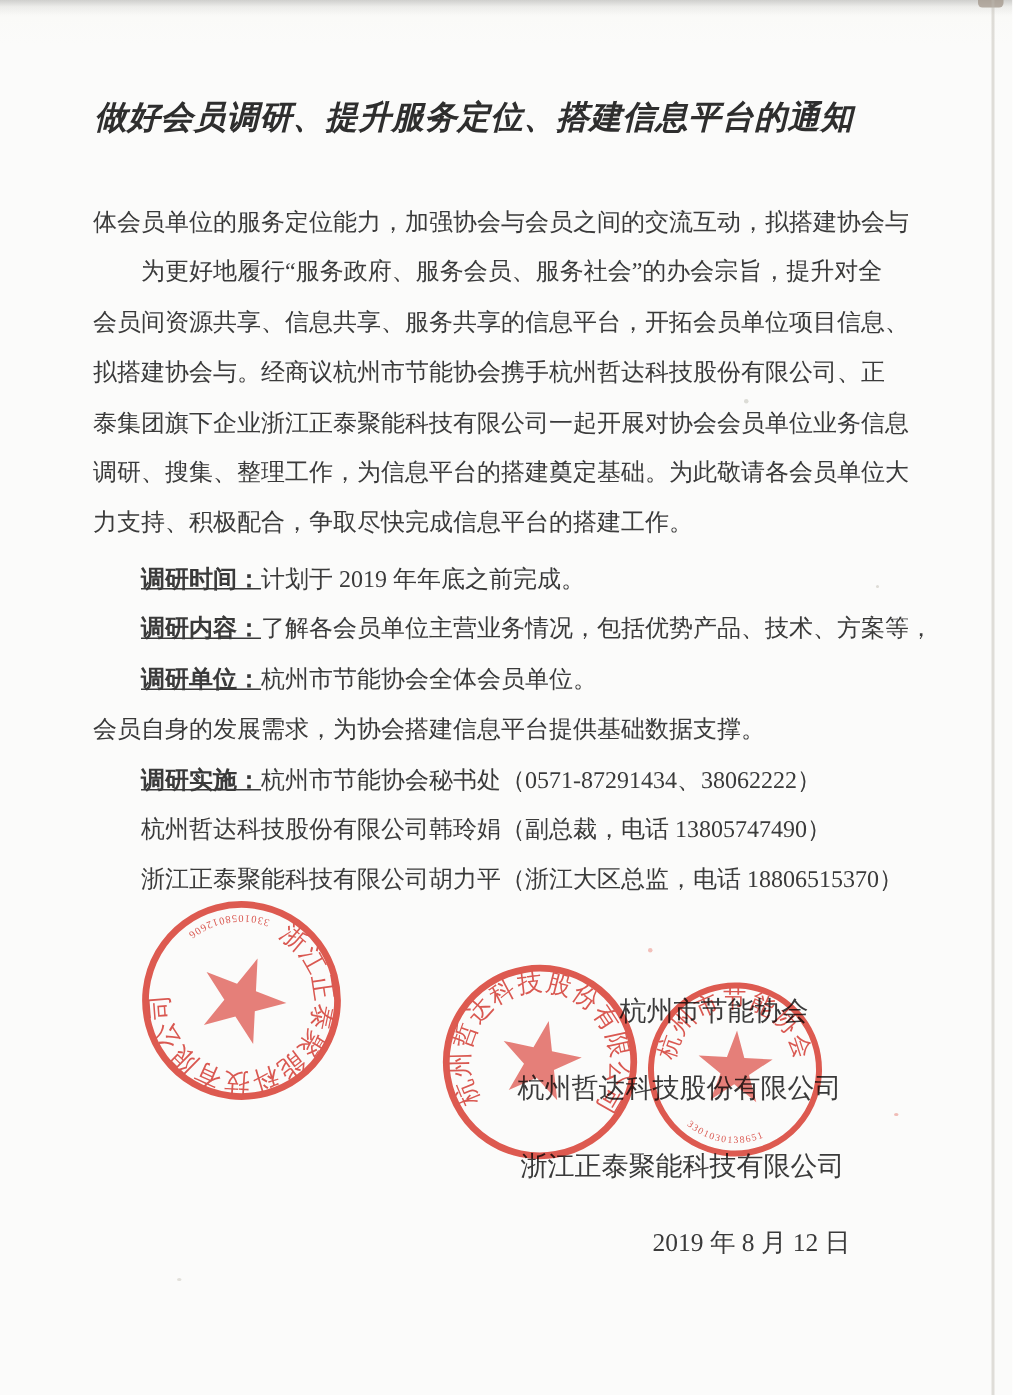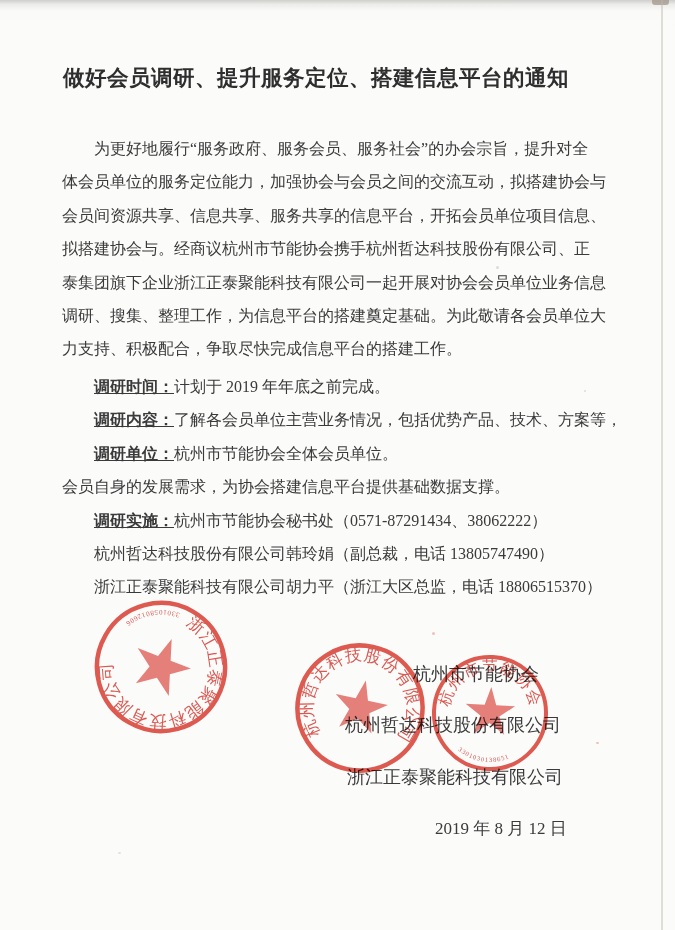--- a/index.html
+++ b/index.html
@@ -12,20 +12,21 @@
   .scan-top{position:absolute;left:0;top:0;right:0;height:10px;
     background:linear-gradient(180deg,rgba(165,165,162,0.45),rgba(200,200,196,0.18) 45%,rgba(255,255,255,0));}
   .scan-corner{position:absolute;left:652px;top:0;width:17px;height:5px;background:#a2968a;opacity:.75;border-radius:0 0 3px 3px;}
   .scan-edge{position:absolute;left:661px;top:0;width:2px;height:930px;background:rgba(188,183,175,0.45);}
   .fleck{position:absolute;border-radius:50%;}
 
   .title{
     position:absolute; left:0; top:63px; width:632px;
     text-align:center; font-size:21.5px; font-weight:bold; letter-spacing:.5px; color:#2e2e2e;
     white-space:nowrap;
+    font-style:italic;
   }
   .body-block{position:absolute; left:62px; font-size:16px;}
   .para1{top:132px;}
   .items{top:370px;}
   .line{height:33.4px; line-height:33.4px; white-space:nowrap;}
   .ind{padding-left:32px;}
   .bold{font-weight:bold;text-decoration:underline;}
 
   .sig{position:absolute; white-space:nowrap; font-size:18px; color:#3a3a3a;}
   .sig1{left:413px; top:662px;}
@@ -48,22 +49,22 @@
   <div class="scan-edge"></div>
   <div class="fleck" style="left:496px;top:266px;width:3px;height:3px;background:#dcdcd6;"></div>
   <div class="fleck" style="left:584px;top:390px;width:2px;height:2px;background:#dedcd6;"></div>
   <div class="fleck" style="left:118px;top:852px;width:3px;height:2px;background:#e2e0da;"></div>
   <div class="fleck" style="left:432px;top:632px;width:3px;height:3px;background:#f2c0ba;"></div>
   <div class="fleck" style="left:596px;top:742px;width:3px;height:2px;background:#f0bcb6;"></div>
 
   <div class="title">做好会员调研、提升服务定位、搭建信息平台的通知</div>
 
   <div class="body-block para1">
+    <div class="line">体会员单位的服务定位能力，加强协会与会员之间的交流互动，拟搭建协会与</div>
     <div class="line ind">为更好地履行“服务政府、服务会员、服务社会”的办会宗旨，提升对全</div>
-    <div class="line">体会员单位的服务定位能力，加强协会与会员之间的交流互动，拟搭建协会与</div>
     <div class="line">会员间资源共享、信息共享、服务共享的信息平台，开拓会员单位项目信息、</div>
     <div class="line">拟搭建协会与。经商议杭州市节能协会携手杭州哲达科技股份有限公司、正</div>
     <div class="line">泰集团旗下企业浙江正泰聚能科技有限公司一起开展对协会会员单位业务信息</div>
     <div class="line">调研、搜集、整理工作，为信息平台的搭建奠定基础。为此敬请各会员单位大</div>
     <div class="line">力支持、积极配合，争取尽快完成信息平台的搭建工作。</div>
   </div>
 
   <div class="body-block items">
     <div class="line ind"><span class="bold">调研时间：</span><span>计划于 2019 年年底之前完成。</span></div>
     <div class="line ind"><span class="bold">调研内容：</span><span>了解各会员单位主营业务情况，包括优势产品、技术、方案等，</span></div>

